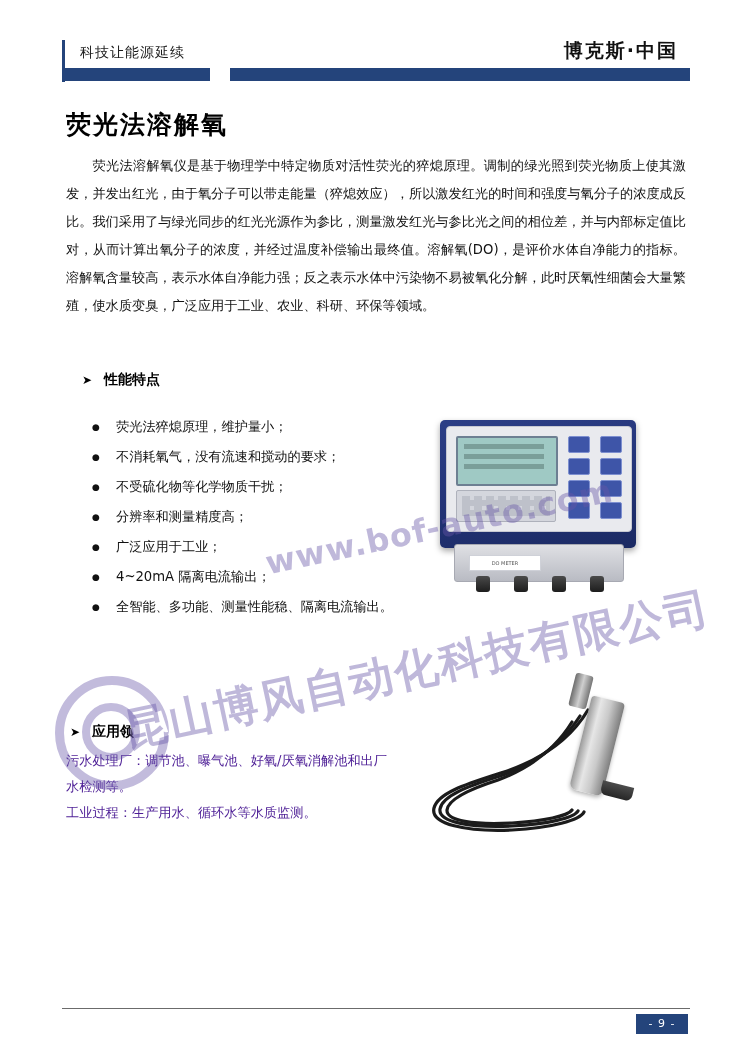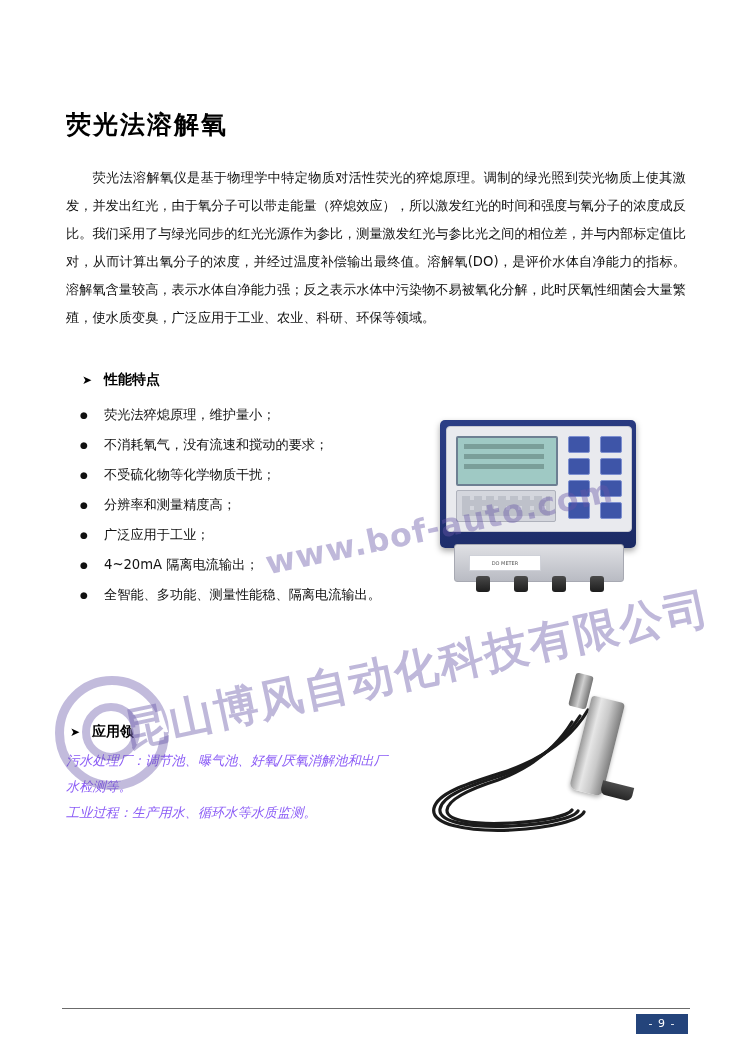--- a/index.html
+++ b/index.html
@@ -86,21 +86,21 @@
     font-weight: bold;
     font-size: 25px;
     letter-spacing: 2px;
     color: #000;
   }
 
   
   .intro {
     position: absolute;
     left: 66px;
-    top: 164px;
+    top: 152px;
     width: 620px;
     font-family: "DejaVu Sans", sans-serif;
     font-size: 13.2px;
     line-height: 28px;
     text-align: justify;
     text-indent: 2em;
     color: #111;
   }
 
   
@@ -119,21 +119,21 @@
   }
   #features-head { left: 82px; top: 371px; }
   #applications-head { left: 70px; top: 723px; }
 
   
   .feature-list {
     position: absolute;
     left: 78px;
     top: 400px;
     width: 330px;
-    margin: 0;
+    margin: 12px;
     padding: 0;
     list-style: none;
   }
   .feature-list li {
     font-family: "DejaVu Sans", sans-serif;
     font-size: 13.2px;
     line-height: 30px;
     color: #111;
     position: relative;
     padding-left: 26px;
@@ -152,22 +152,21 @@
   .app-lines {
     position: absolute;
     left: 66px;
     top: 748px;
     width: 330px;
   }
   .app-lines div {
     font-family: "DejaVu Sans", sans-serif;
     font-size: 13.2px;
     line-height: 26px;
-    color: #8b5cf6;
-    font-style: italic;
+    color: #4c1d95;
   }
 
   
   .device {
     position: absolute;
     left: 410px;
     top: 398px;
     width: 260px;
     height: 210px;
   }
@@ -385,20 +384,27 @@
     text-align: center;
     line-height: 20px;
     letter-spacing: 1px;
   }
 </style>
 </head>
 <body>
 
 <div class="page">
 
+  <div class="header">
+    <div class="header-left-tick"></div>
+    <div class="header-left-text">科技让能源延续</div>
+    <div class="header-left-bar"></div>
+    <div class="header-right-bar"></div>
+    <div class="header-right-text">博克斯·中国</div>
+  </div>
 
   <div class="doc-title">荧光法溶解氧</div>
 
   <div class="intro">荧光法溶解氧仪是基于物理学中特定物质对活性荧光的猝熄原理。调制的绿光照到荧光物质上使其激发，并发出红光，由于氧分子可以带走能量（猝熄效应），所以激发红光的时间和强度与氧分子的浓度成反比。我们采用了与绿光同步的红光光源作为参比，测量激发红光与参比光之间的相位差，并与内部标定值比对，从而计算出氧分子的浓度，并经过温度补偿输出最终值。溶解氧(DO)，是评价水体自净能力的指标。溶解氧含量较高，表示水体自净能力强；反之表示水体中污染物不易被氧化分解，此时厌氧性细菌会大量繁殖，使水质变臭，广泛应用于工业、农业、科研、环保等领域。</div>
 
   <div class="section-head" id="features-head">
     <span class="arrow">➤</span><span>性能特点</span>
   </div>
 
   <ul class="feature-list">

